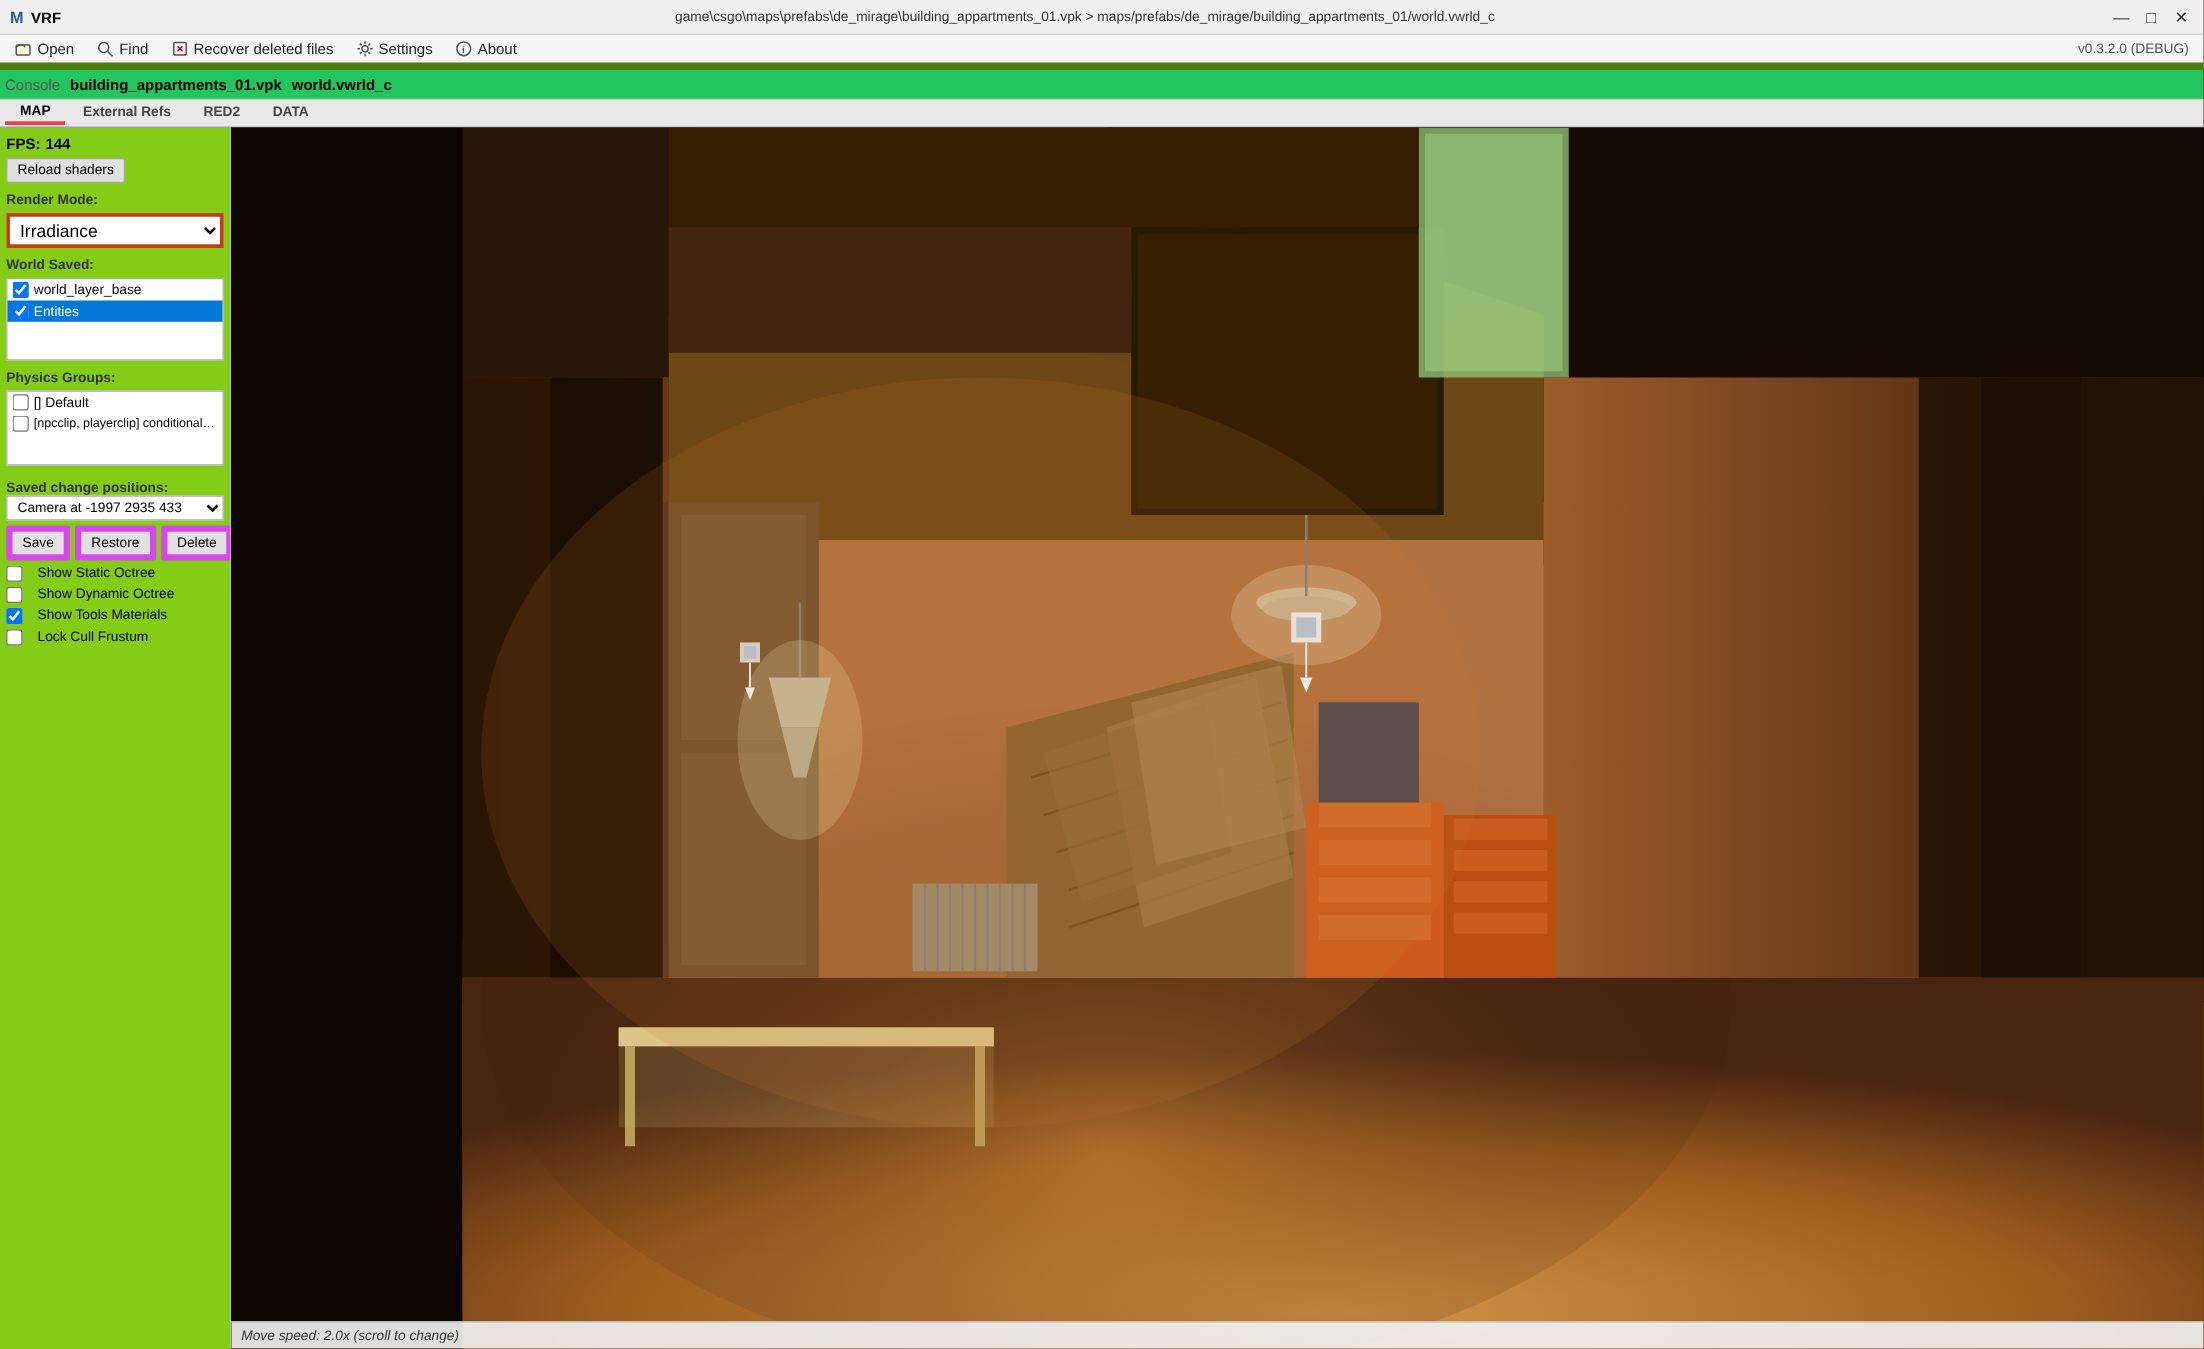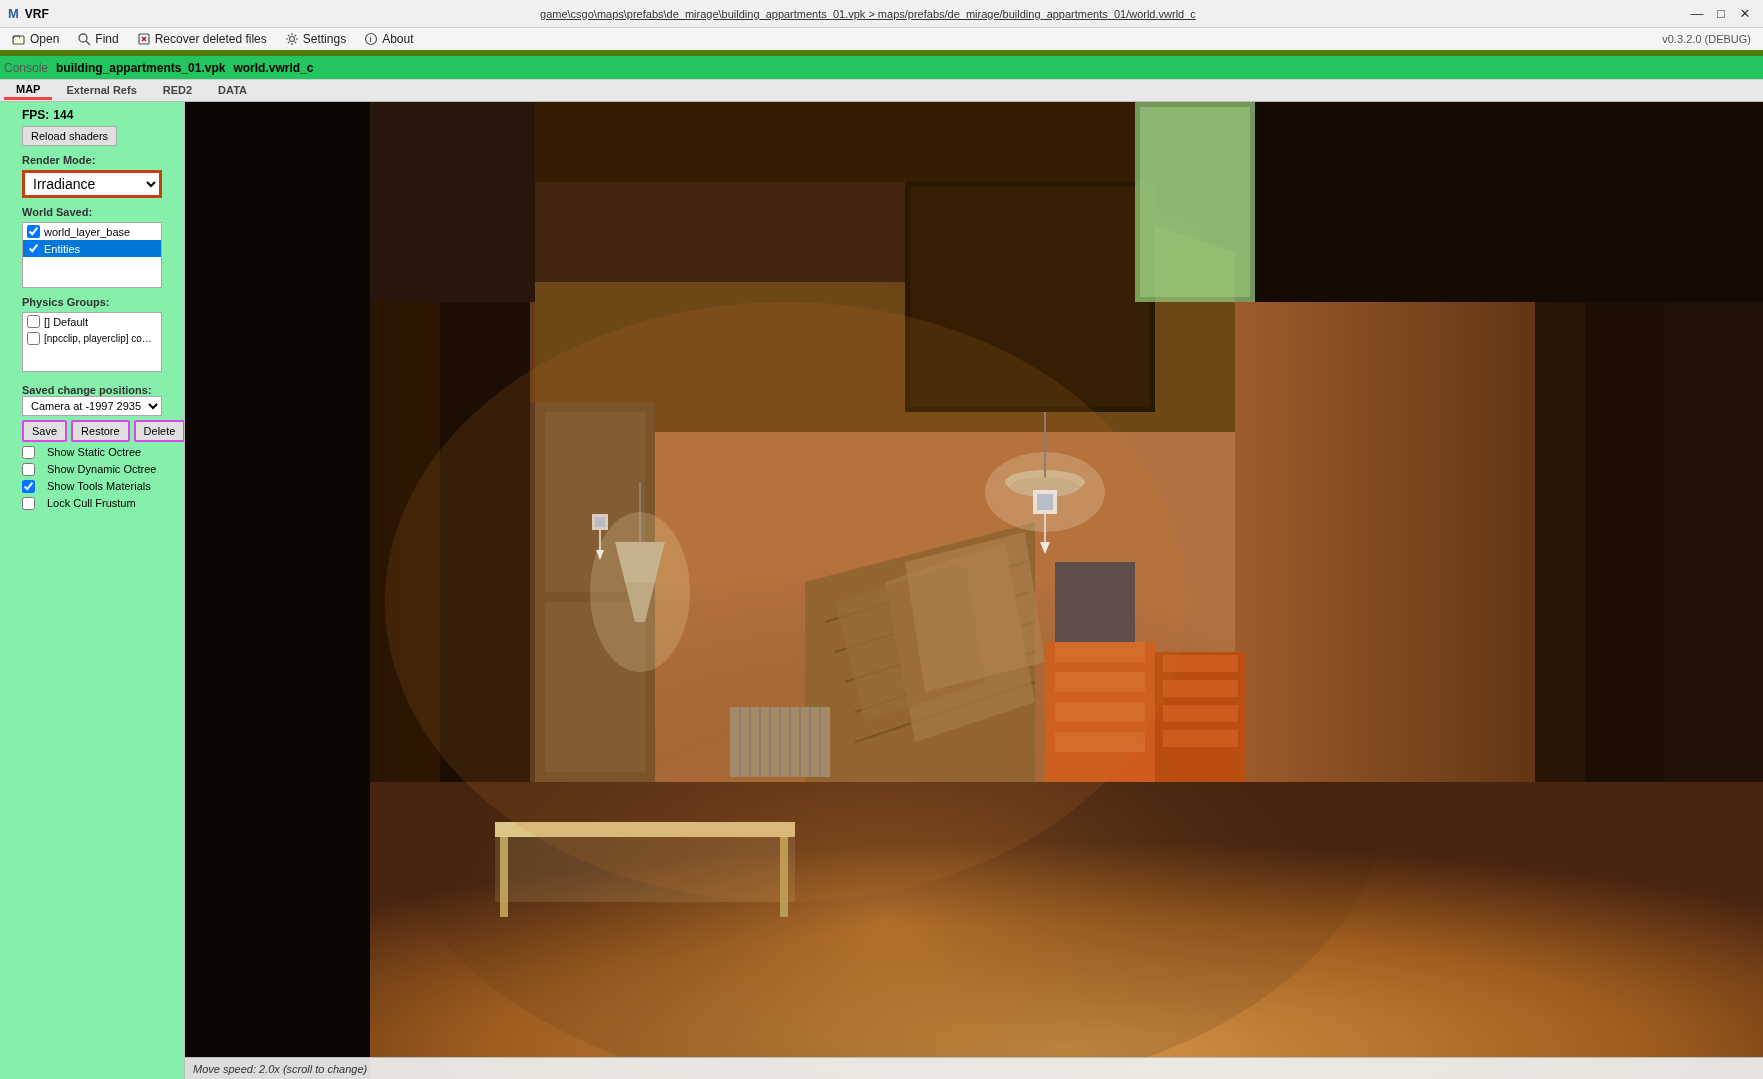--- a/index.html
+++ b/index.html
@@ -27,21 +27,20 @@
     #title-bar-left {
       display: flex;
       align-items: center;
       gap: 6px;
     }
     #title-bar-center {
       font-size: 11px;
       color: #333;
       flex: 1;
       text-align: center;
-      text-decoration: underline;
     }
     #title-bar-right {
       display: flex;
       gap: 4px;
     }
     .title-btn {
       width: 20px;
       height: 20px;
       display: flex;
       align-items: center;
@@ -126,25 +125,25 @@
     
     #main-layout {
       display: flex;
       width: 1763px;
       height: calc(1079px - 28px - 28px - 24px - 22px);
     }
 
     
     #left-panel {
       width: 185px;
-      background: #86efac;
+      background: #84cc16;
       border-right: 1px solid #bbb;
       display: flex;
       flex-direction: column;
-      padding: 6px 22px;
+      padding: 6px 5px;
       gap: 4px;
       overflow-y: auto;
       flex-shrink: 0;
     }
 
     .fps-label {
       font-size: 12px;
       font-weight: bold;
       color: #000;
     }
@@ -223,21 +222,21 @@
     }
 
     .camera-btns {
       display: flex;
       gap: 4px;
       margin-top: 4px;
     }
     .camera-btn {
       padding: 3px 8px;
       background: #e0e0e0;
-      border: 2px solid #d946ef;
+      border: 5px solid #d946ef;
       cursor: pointer;
       font-size: 11px;
       border-radius: 2px;
     }
 
     .checkbox-row {
       display: flex;
       align-items: flex-start;
       gap: 12px;
       font-size: 11px;

